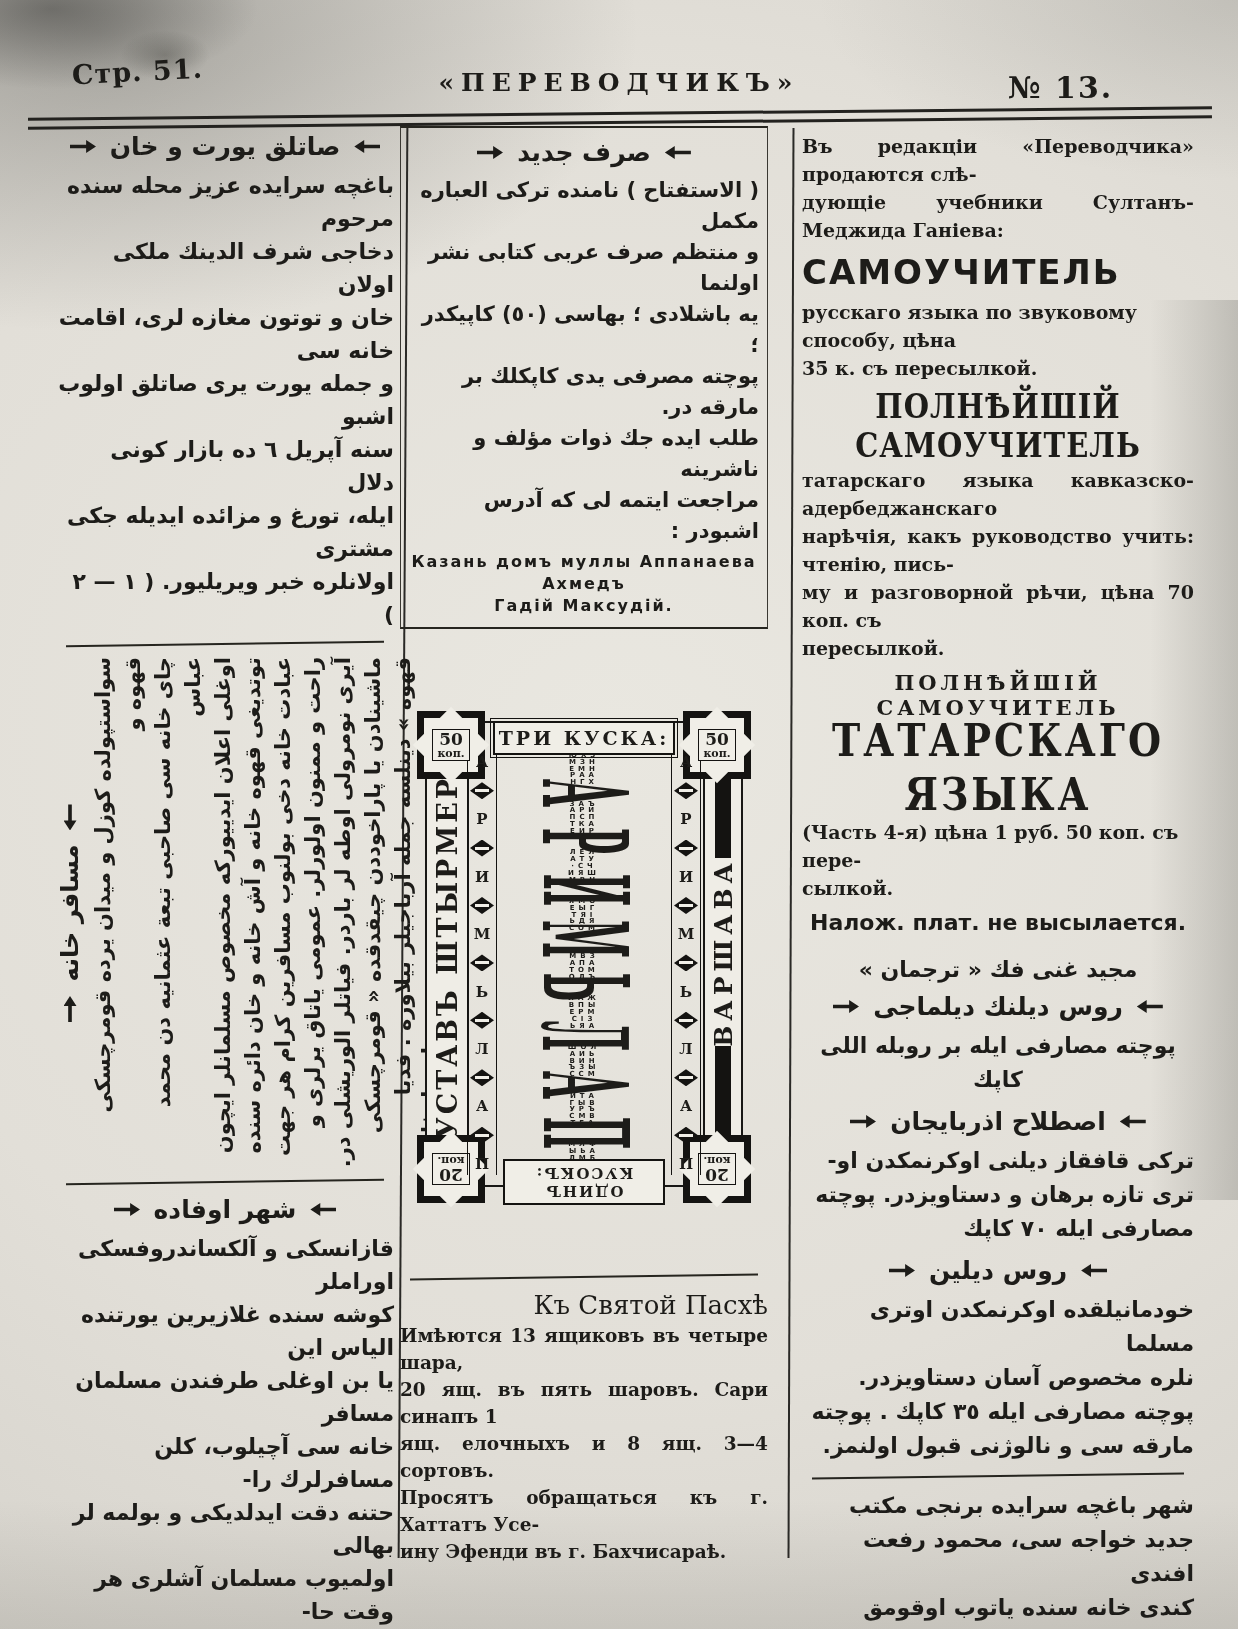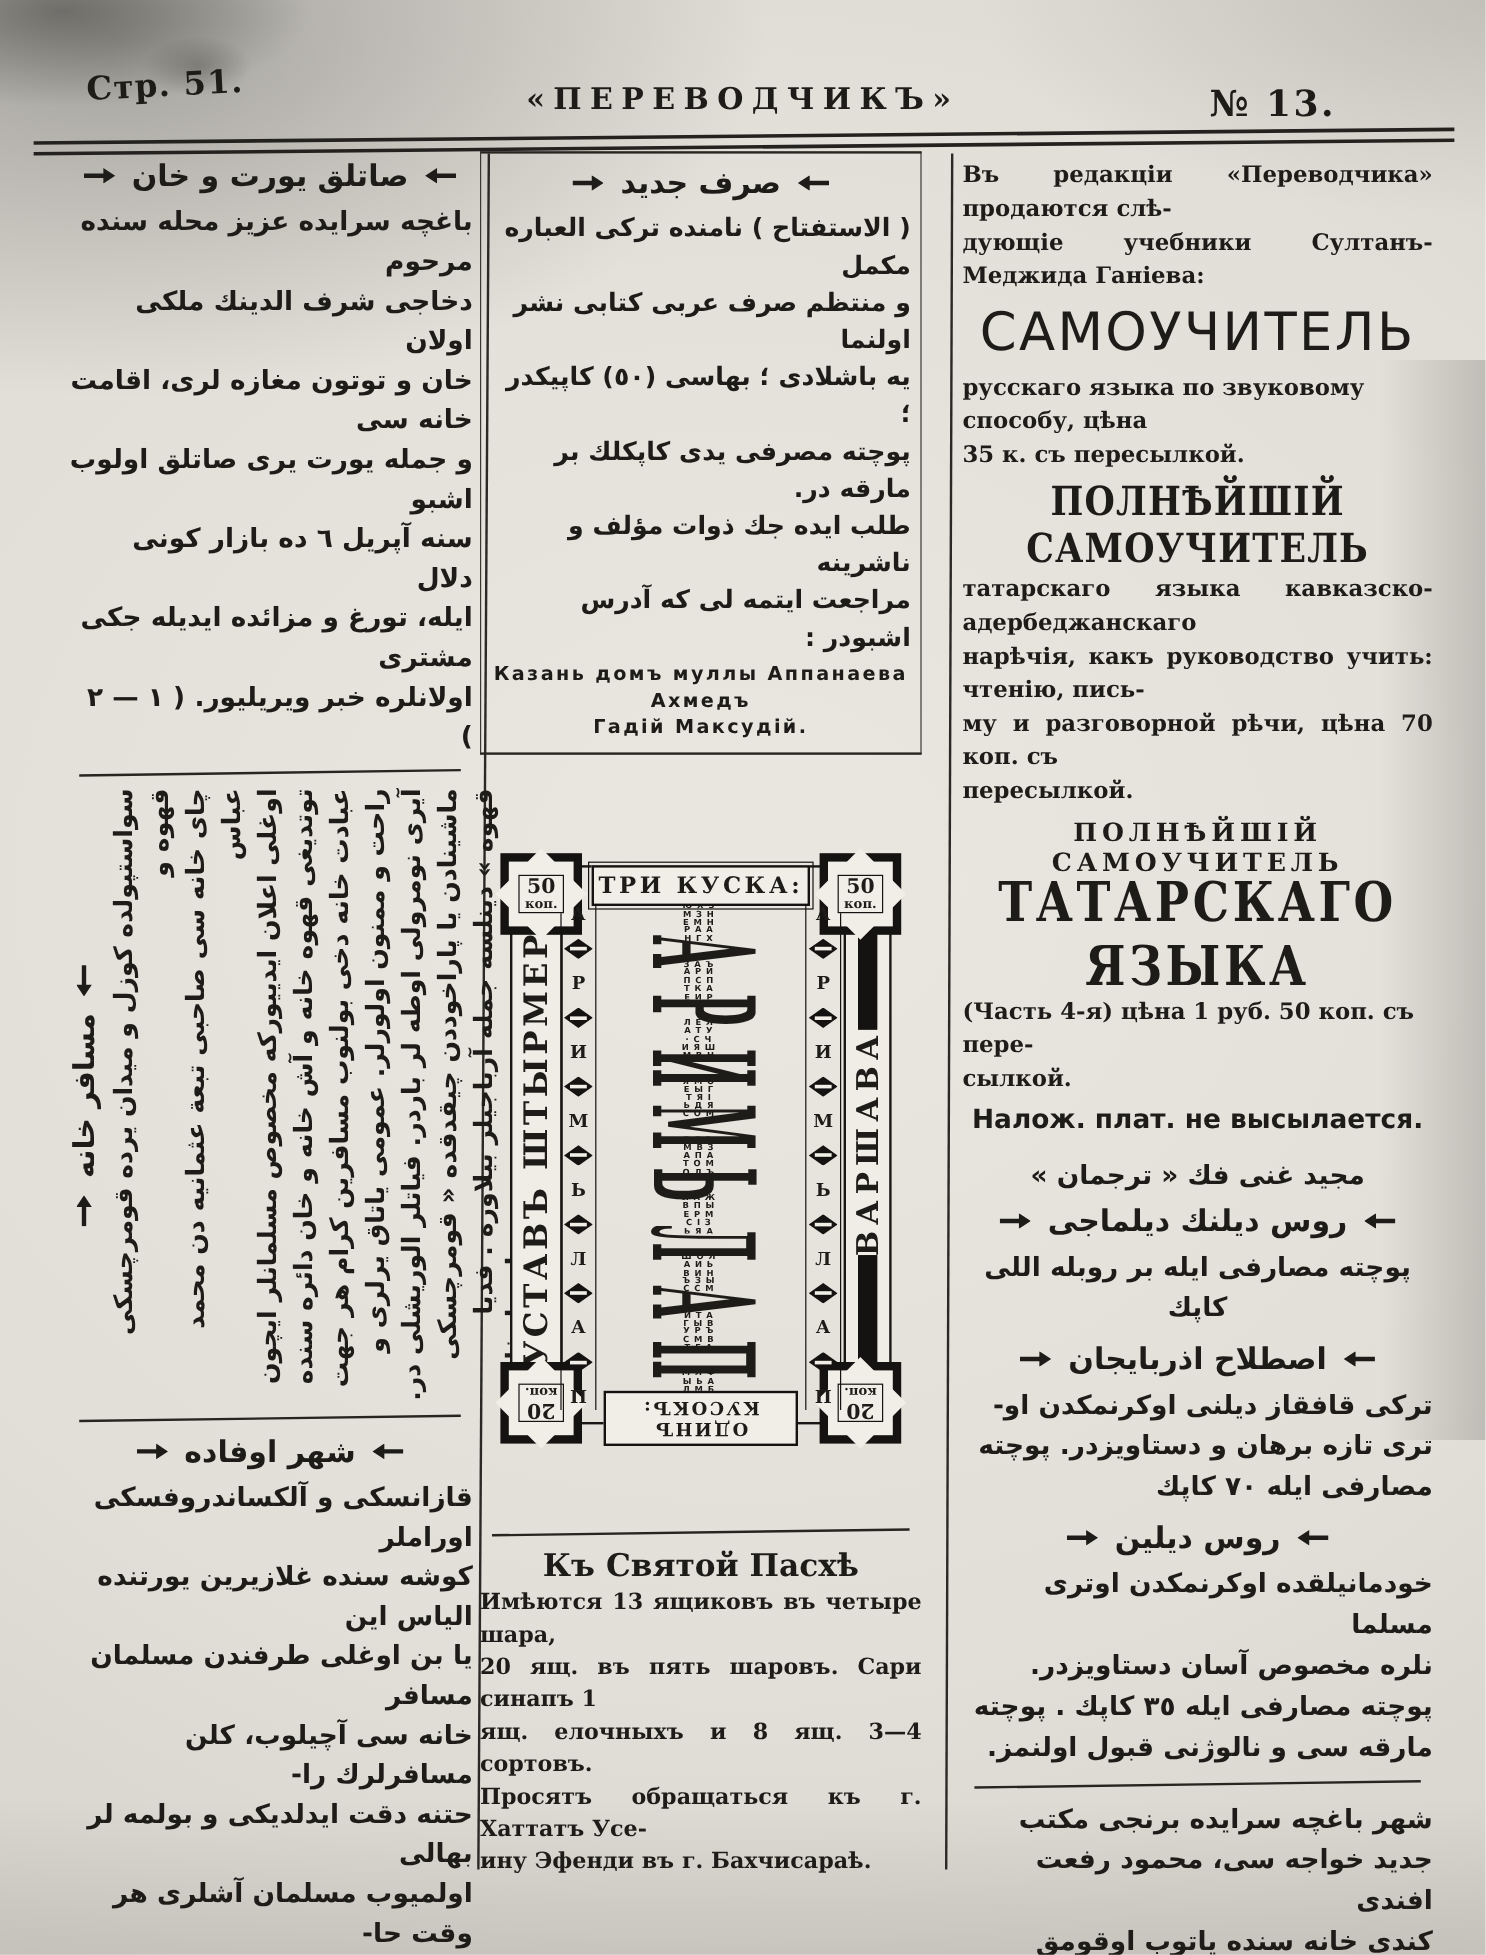--- a/index.html
+++ b/index.html
@@ -94,27 +94,27 @@
   .diam{width:24px;height:17px;background:#141311;clip-path:polygon(50% 0,100% 50%,50% 100%,0 50%);position:relative;}
   .diam::after{content:"";position:absolute;left:5px;top:7px;width:14px;height:3px;background:#f0eee7;}
   .soap-center{flex:1;display:flex;flex-direction:column;justify-content:space-between;padding:1px 2px;}
   .sgrid{font-family:"DejaVu Sans","Liberation Sans",sans-serif;font-size:7px;line-height:6.8px;letter-spacing:4px;
          text-align:center;white-space:pre-line;font-weight:bold;height:41px;overflow:hidden;}
   .bigslot{height:16px;display:flex;align-items:center;justify-content:center;overflow:visible;}
   .bigslot span{display:block;font-family:"DejaVu Serif",serif;font-weight:bold;font-size:115px;line-height:0.8;
                 transform:rotate(90deg) scale(0.30,1.02);}
 
   
-  .kicker{text-align:center;font-size:26px;font-weight:bold;margin:10px 0 2px 0;}
+  .kicker{text-align:right;font-size:26px;font-weight:normal;margin:10px 0 2px 0;}
   .bigtitle{text-align:center;font-size:44px;font-weight:bold;letter-spacing:14px;margin:2px 0 8px 0;}
   .ru-body{font-size:18.5px;line-height:27px;font-weight:bold;text-align:justify;white-space:pre-line;}
 
   
   .r-intro{font-size:19px;line-height:28px;font-weight:bold;text-align:justify;white-space:pre-line;}
-  .r-t1{text-align:center;font-family:"DejaVu Sans","Liberation Sans",sans-serif;font-weight:normal;font-size:44px;letter-spacing:2px;margin:8px 0 6px 0;}
+  .r-t1{text-align:left;font-family:"DejaVu Sans","Liberation Sans",sans-serif;font-weight:bold;font-size:34px;letter-spacing:2px;margin:8px 0 6px 0;}
   .r-sub{font-size:19px;line-height:28px;font-weight:bold;white-space:pre-line;}
   .r-t2{text-align:center;font-size:29px;font-weight:bold;letter-spacing:1px;margin:10px 0 6px 0;transform:scaleY(1.15);}
   .r-t3{text-align:center;font-size:21px;font-weight:bold;letter-spacing:4px;margin:8px 0 2px 0;}
   .r-t4{text-align:center;font-size:38px;font-weight:bold;letter-spacing:3px;margin:2px 0 6px 0;transform:scaleY(1.2);}
   .r-notice{text-align:center;font-family:"DejaVu Sans","Liberation Sans",sans-serif;font-weight:bold;font-size:22px;margin:8px 0 4px 0;}
   .r-ar1{font-size:22px;text-align:center;margin-top:22px;}
   .r-ar2{font-size:23px;text-align:center;margin-top:6px;}
   .rc .ar-body{font-size:22px;line-height:34px;}
   .rc .ar-head{margin-top:10px;}
   .rc-center{text-align:center;}

